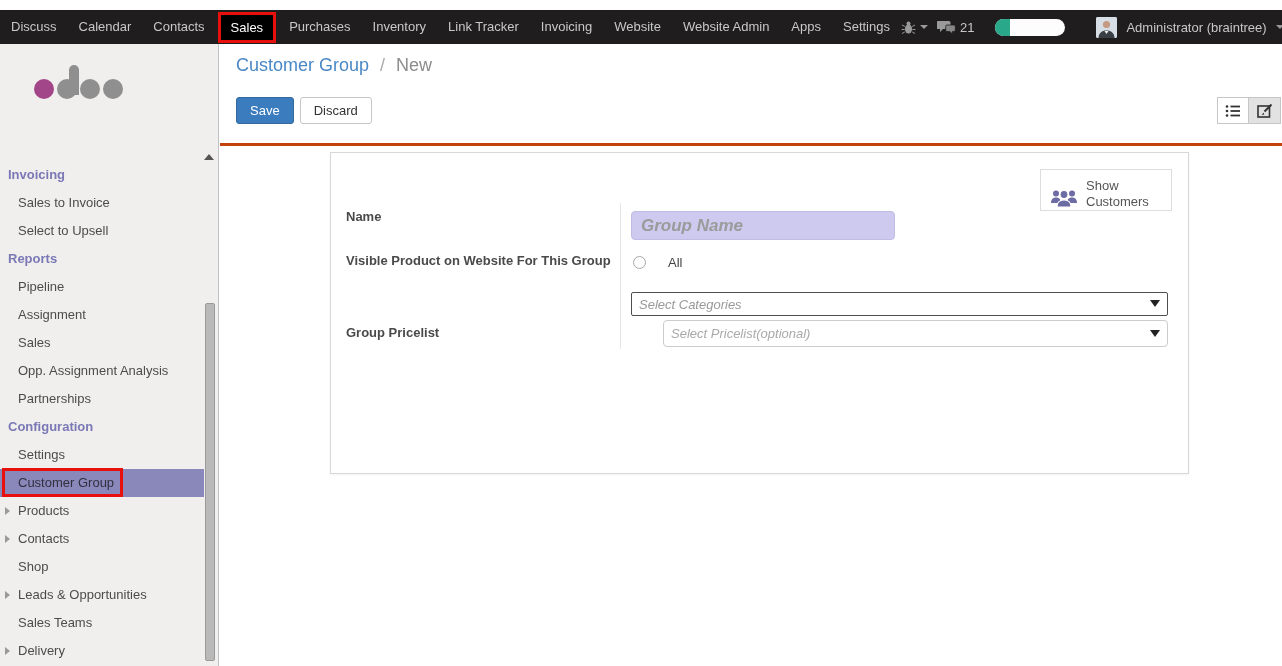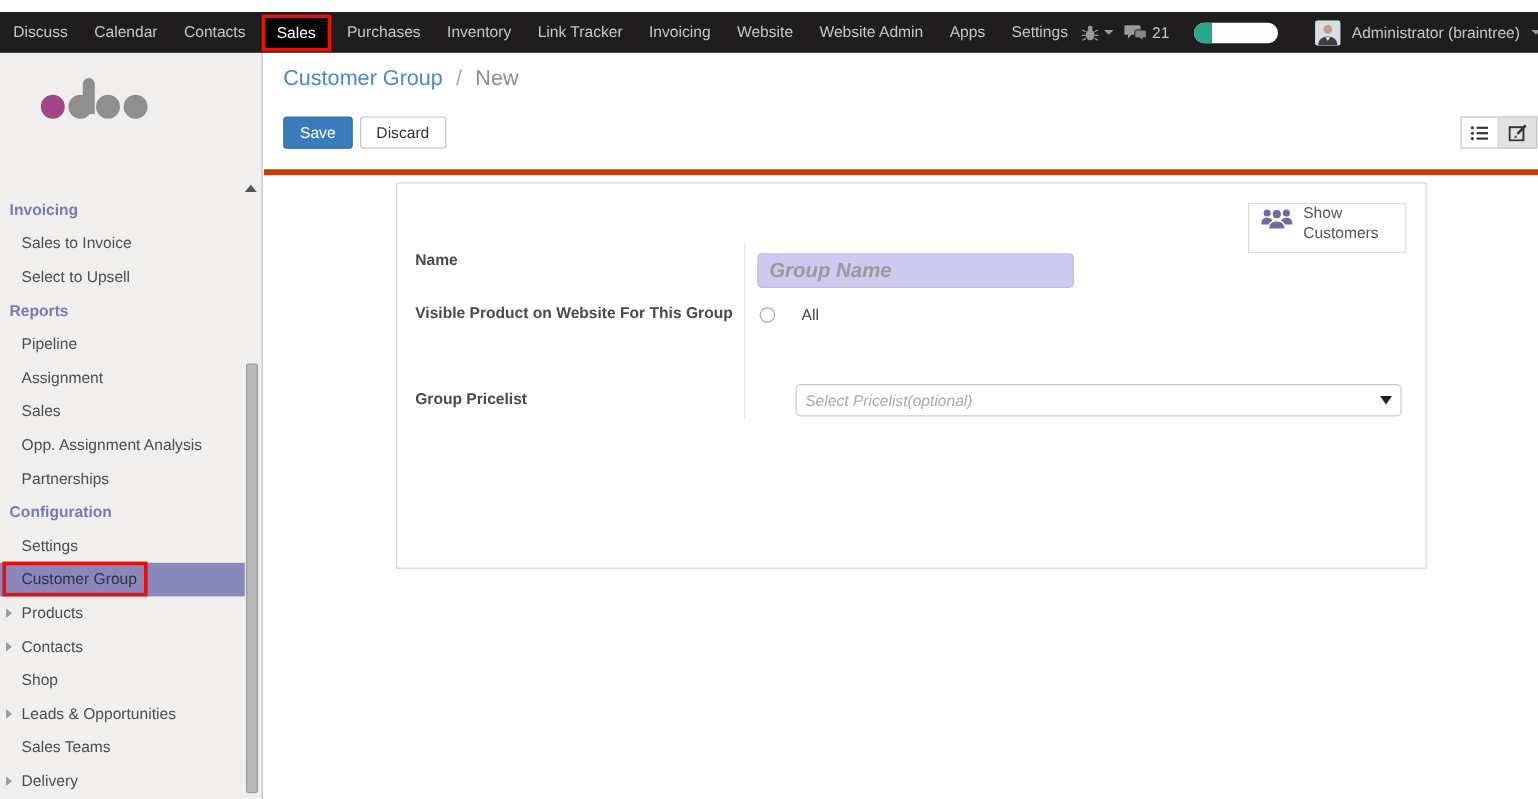--- a/index.html
+++ b/index.html
@@ -49,42 +49,42 @@
   .tri { position:absolute; left:5px; top:10px; width:0; height:0;
          border-left:5px solid #9a9a9a; border-top:4px solid transparent;
          border-bottom:4px solid transparent; }
 
   
   .annot-box { position:absolute; border:3px solid #e8100c; pointer-events:none; z-index:30; }
   .annot-cg { left:2px; top:458px; width:121px; height:29px; }
 
   
   .control-panel { position:absolute; left:220px; top:34px; right:0; height:102px; background:#fff;
-                   border-bottom:5px solid #c2410c; z-index:5; }
+                   border-bottom:3px solid #c2410c; z-index:5; }
   .breadcrumb { position:absolute; left:16px; top:11px; font-size:18px; }
   .bc-link { color:#4a88c5; cursor:pointer; }
   .bc-sep { color:#aaa; padding:0 6px; }
   .bc-current { color:#8d8d8d; }
   .cp-buttons { position:absolute; left:16px; top:53px; display:flex; gap:6px; }
   .btn { font-size:13px; padding:5px 13px; border-radius:3px; cursor:pointer;
          font-family:"Liberation Sans", sans-serif; }
   .btn-save { background:#3a7cbe; color:#fff; border:1px solid #34699c; }
   .btn-discard { background:#fff; color:#333; border:1px solid #c6c6c6; }
   .view-switcher { position:absolute; right:1px; top:53px; display:flex; }
   .vs-btn { width:32px; height:27px; border:1px solid #c6c6c6; background:#fff;
             display:flex; align-items:center; justify-content:center; cursor:pointer; }
   .vs-btn + .vs-btn { border-left:none; }
   .vs-btn.active { background:#e2e2e2; }
 
   
   .main-bg { position:absolute; left:220px; top:131px; right:0; bottom:179px; background:#fff; }
   .card { position:absolute; left:330px; top:142px; width:859px; height:322px; background:#fff;
           border:1px solid #d7d7d7; box-shadow:0 1px 2px rgba(0,0,0,.05); z-index:6; }
   .show-customers { position:absolute; right:16px; top:16px; width:132px; height:42px;
-                    border:1px solid #ddd; background:#fff; display:flex; align-items:flex-start;
+                    border:1px solid #ddd; background:#fff; display:flex; align-items:flex-end;
                     gap:8px; padding:0 9px; cursor:pointer; }
   .show-customers .lbl { font-size:13px; color:#555; line-height:1.25; width:64px; }
   .fld-label { position:absolute; font-size:13px; font-weight:bold; color:#4a4a4a; }
   .col-sep { position:absolute; left:289px; top:50px; width:1px; height:146px; background:#e6e6e6; }
   .inp-name { position:absolute; left:300px; top:58px; width:264px; height:29px;
               background:#cdc9ef; border:1px solid #c0bce6; border-radius:4px; padding:0 9px;
               font-size:17px; font-family:"Liberation Sans", sans-serif; }
   .inp-name::placeholder { color:#9b9b9b; font-weight:bold; font-style:italic; opacity:1; }
   .radio-row { position:absolute; display:flex; align-items:center; gap:22px; font-size:13px; color:#444; }
   .radio { width:13px; height:13px; border:1px solid #a9a9a9; border-radius:50%; background:#fdfdfd;
@@ -268,20 +268,24 @@
     <div class="fld-label" style="left:15px; top:56px;">Name</div>
     <div class="col-sep"></div>
     <input class="inp-name" type="text" placeholder="Group Name" style="">
 
     <div class="fld-label" style="left:15px; top:100px; width:285px;">Visible Product on Website For This Group</div>
     <div class="radio-row" style="left:302px; top:102px;">
       <span class="radio"></span>
       <span>All</span>
     </div>
 
+    <div class="sel-wrap sel-cat">
+      <input class="sel-input" type="text" placeholder="Select Categories" style="">
+      <span class="sel-caret"></span>
+    </div>
 
     <div class="fld-label" style="left:15px; top:172px;">Group Pricelist</div>
     <div class="sel-wrap sel-price">
       <input class="sel-input" type="text" placeholder="Select Pricelist(optional)" style="">
       <span class="sel-caret"></span>
     </div>
   </div>
 
 
 </div>

